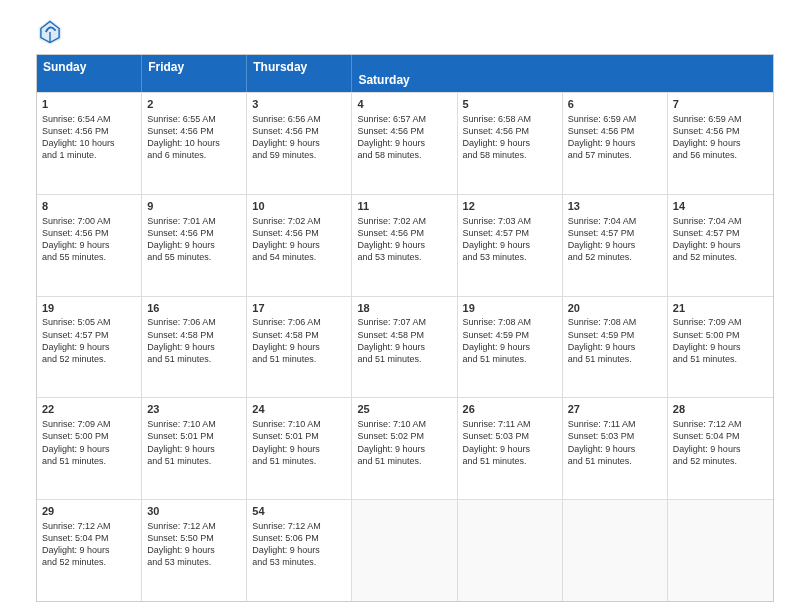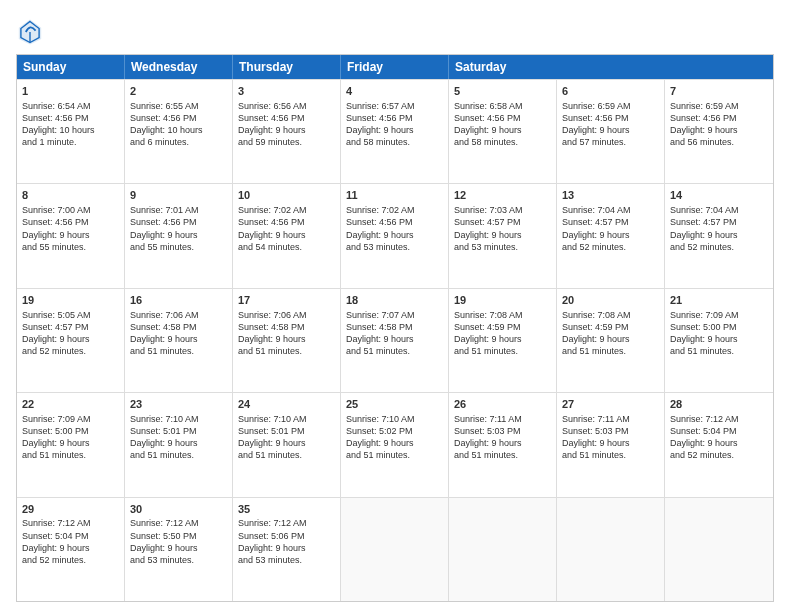--- a/index.html
+++ b/index.html
@@ -6,21 +6,21 @@
     body {
       font-family: Arial, sans-serif;
       background: #fff;
       width: 792px;
       height: 612px;
       overflow: hidden;
     }
     .page {
       width: 792px;
       height: 612px;
-      padding: 18px 18px 10px 16px;
+      padding: 18px 18px 10px 36px;
       display: flex;
       flex-direction: column;
     }
     .header {
       display: flex;
       align-items: flex-start;
       justify-content: space-between;
       margin-bottom: 8px;
     }
     .logo {
@@ -62,21 +62,21 @@
       grid-template-columns: repeat(7, 1fr);
       background: #1a6bbf;
     }
     .cal-header-cell {
       color: #fff;
       font-weight: bold;
       font-size: 12px;
       padding: 5px 6px;
       border-right: 1px solid #5090d0;
     }
-    .cal-header-cell:last-child { border-right: none; }
+    .cal-header-cell:last-child { border-right: none; margin-top: 13px; }
     .cal-body {
       flex: 1;
       display: flex;
       flex-direction: column;
     }
     .cal-week {
       display: grid;
       grid-template-columns: repeat(7, 1fr);
       flex: 1;
       border-top: 1px solid #ddd;
@@ -123,23 +123,22 @@
     </div>
     <div class="title-block">
       <div class="main-title"></div>
       <div class="subtitle"></div>
     </div>
   </div>
 
   <div class="calendar">
     <div class="cal-header-row" id="cal-header">
         <div class="cal-header-cell">Sunday</div>
-        <div class="cal-header-cell">Wednesday</div>
+        <div class="cal-header-cell">Friday</div>
         <div class="cal-header-cell">Thursday</div>
-        <div class="cal-header-cell">Friday</div>
         <div class="cal-header-cell">Saturday</div>
       </div>
     <div class="cal-body" id="cal-body">
         <div class="cal-week">
           <div class="cal-cell">
             <span class="day-num">1</span>
             <div class="cal-cell-text">Sunrise: 6:54 AM</div>
             <div class="cal-cell-text">Sunset: 4:56 PM</div>
             <div class="cal-cell-text">Daylight: 10 hours</div>
             <div class="cal-cell-text">and 1 minute.</div>
@@ -349,21 +348,21 @@
             <div class="cal-cell-text">and 52 minutes.</div>
           </div>
           <div class="cal-cell">
             <span class="day-num">30</span>
             <div class="cal-cell-text">Sunrise: 7:12 AM</div>
             <div class="cal-cell-text">Sunset: 5:50 PM</div>
             <div class="cal-cell-text">Daylight: 9 hours</div>
             <div class="cal-cell-text">and 53 minutes.</div>
           </div>
           <div class="cal-cell">
-            <span class="day-num">35</span>
+            <span class="day-num">54</span>
             <div class="cal-cell-text">Sunrise: 7:12 AM</div>
             <div class="cal-cell-text">Sunset: 5:06 PM</div>
             <div class="cal-cell-text">Daylight: 9 hours</div>
             <div class="cal-cell-text">and 53 minutes.</div>
           </div>
           <div class="cal-cell empty"></div>
           <div class="cal-cell empty"></div>
           <div class="cal-cell empty"></div>
           <div class="cal-cell empty"></div>
         </div>

